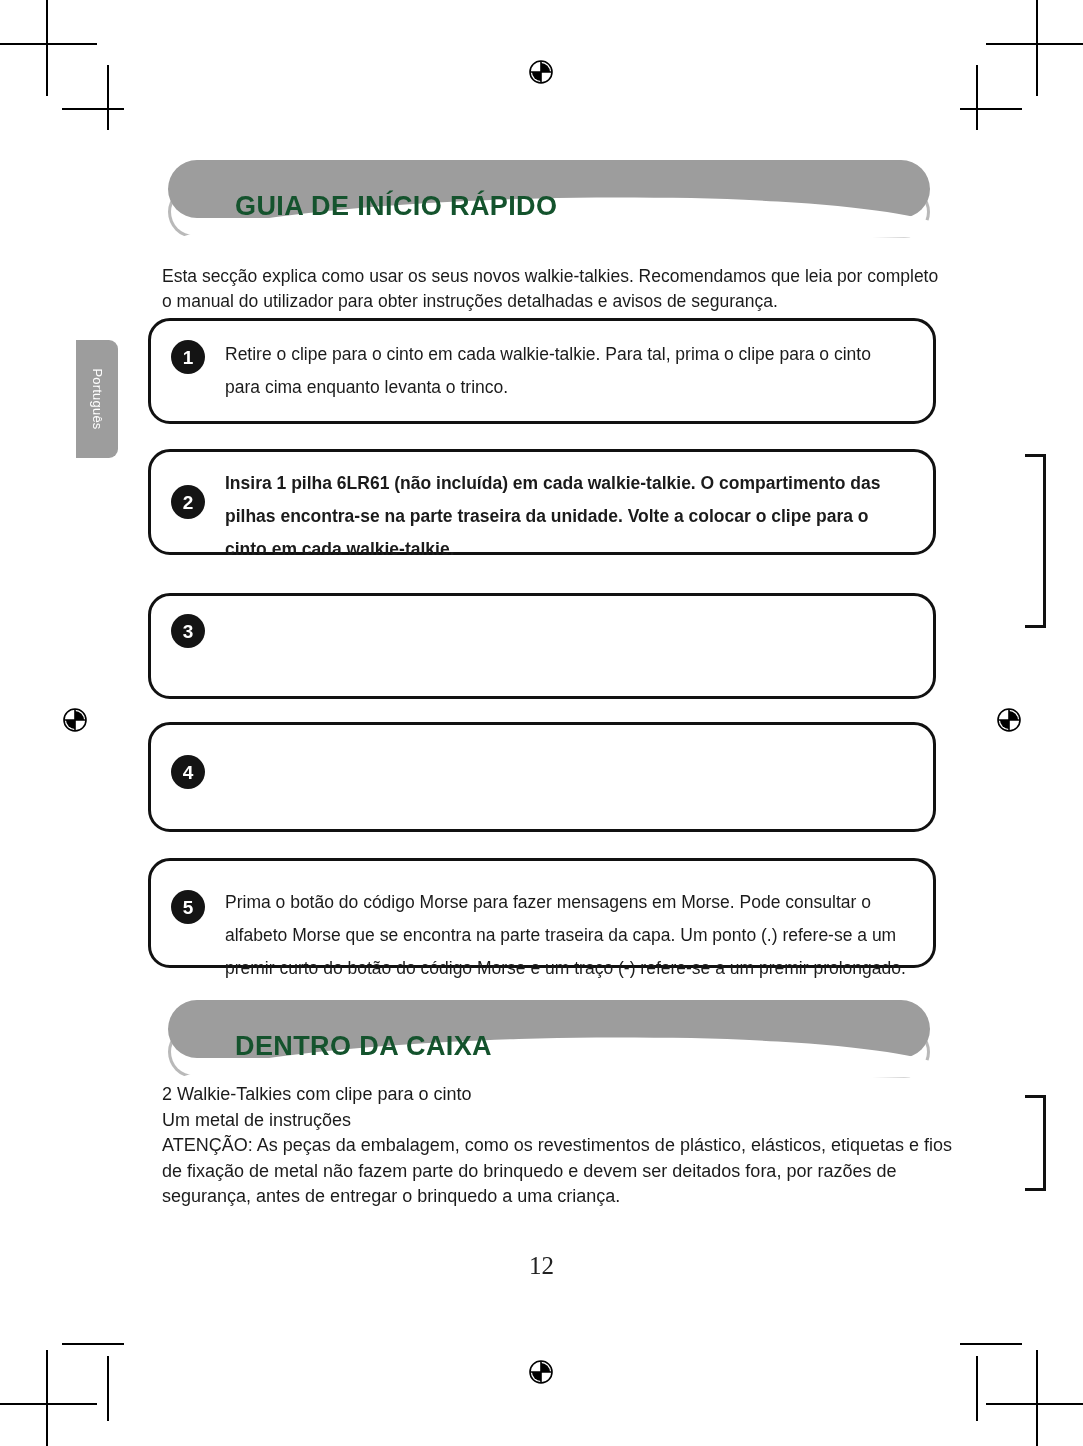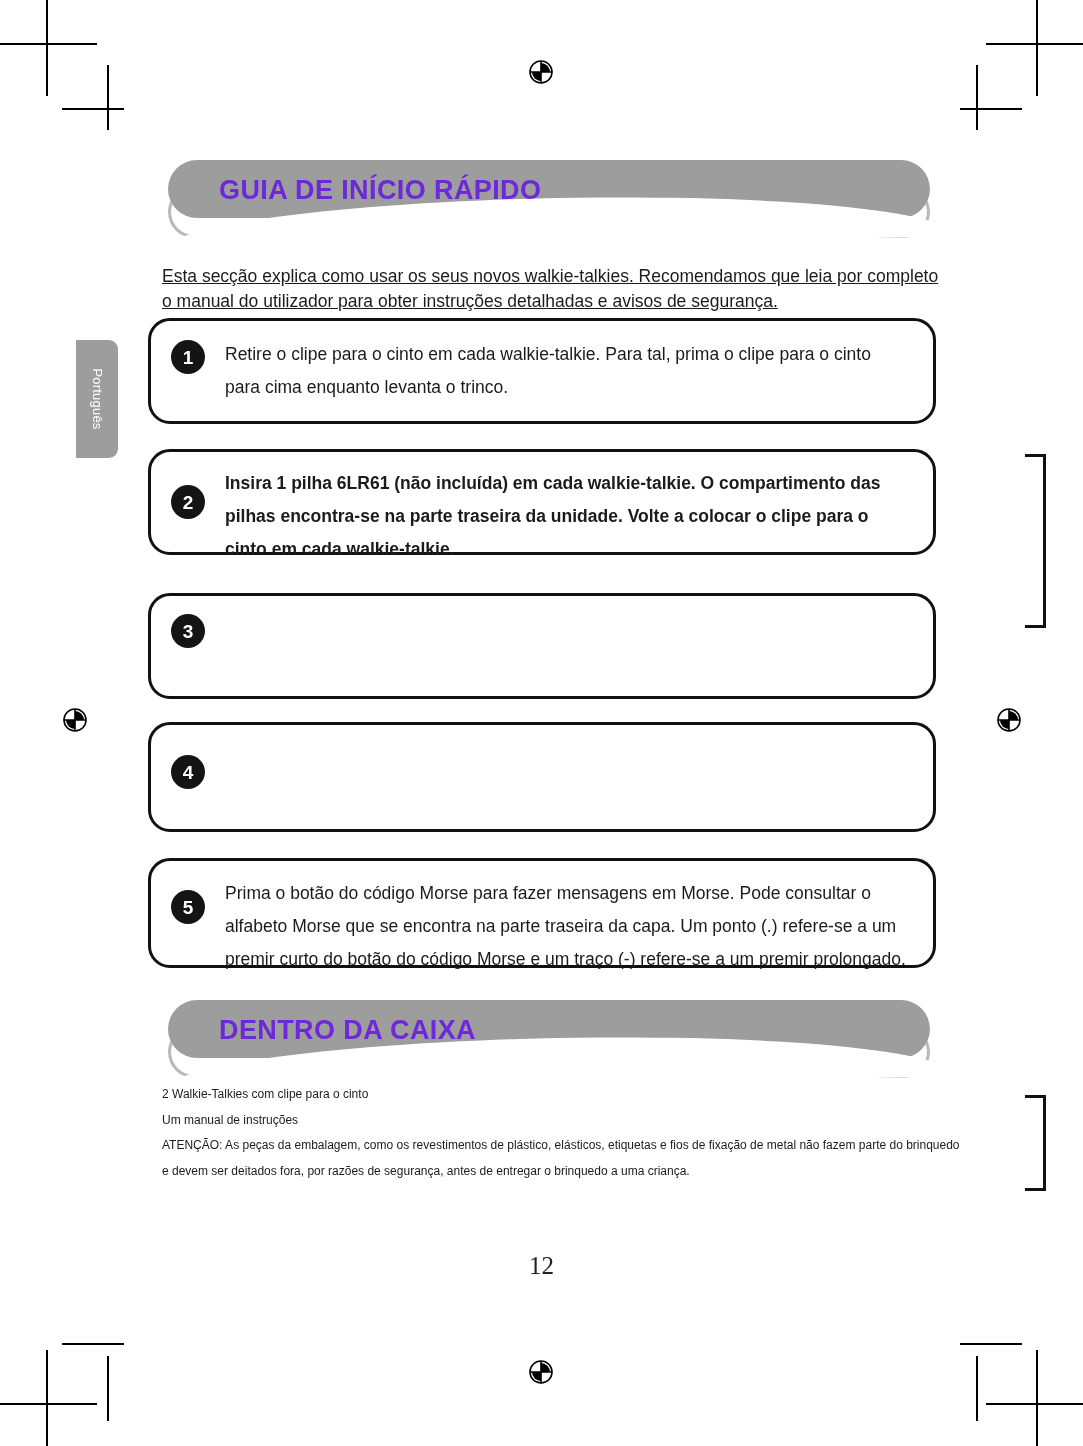--- a/index.html
+++ b/index.html
@@ -48,30 +48,30 @@
     position:absolute;left:-6px;top:38px;width:104%;height:46px;
     background:#ffffff;border-radius:50%/46px 46px 0 0;
     transform:rotate(-1.1deg);
   }
   .banner .swoosh2{
     position:absolute;left:2px;top:46px;width:99%;height:40px;
     background:#c2c2c2;border-radius:50%/40px 40px 0 0;
     transform:rotate(-1.1deg);z-index:-1;
   }
   .banner h2{
-    position:absolute;left:50px;top:0;height:58px;margin:1px;
+    position:absolute;left:50px;top:0;height:58px;margin:17px;
     display:flex;align-items:center;
-    color:#6d28d9;font-size:27px;font-weight:bold;letter-spacing:.4px;
+    color:#14532d;font-size:27px;font-weight:bold;letter-spacing:.4px;
     z-index:3;
   }
 
   
   .intro{
     position:absolute;left:162px;top:246px;width:790px;
-    font-size:17.5px;line-height:25px;text-decoration:underline;
+    font-size:17.5px;line-height:25px;
   }
 
   
   .step{
     position:absolute;left:148px;width:788px;
     border:3px solid #111;border-radius:22px;box-sizing:border-box;
     background:#fff;
   }
   .badge{
     position:absolute;left:20px;width:34px;height:34px;border-radius:50%;
@@ -79,21 +79,21 @@
     display:flex;align-items:center;justify-content:center;line-height:1;
   }
   .step-text{
     position:absolute;left:74px;right:26px;
     font-size:17.5px;line-height:33px;
   }
 
   
   .box-list{
     position:absolute;left:162px;top:1082px;width:800px;
-    font-size:12px;line-height:25.5px;
+    font-size:18px;line-height:25.5px;
   }
 
   
   .folio{
     position:absolute;left:0;top:1252px;width:1083px;text-align:center;
     font-family:"Liberation Serif","DejaVu Serif",serif;
     font-size:25px;color:#222;
   }
 </style>
 </head>
@@ -177,30 +177,30 @@
 <div class="step" style="top:593px;height:106px;">
   <div class="badge" style="top:18px;">3</div>
 </div>
 
 <div class="step" style="top:722px;height:110px;">
   <div class="badge" style="top:30px;">4</div>
 </div>
 
 <div class="step" style="top:858px;height:110px;">
   <div class="badge" style="top:29px;">5</div>
-  <div class="step-text" style="top:16px;">Prima o botão do código Morse para fazer mensagens em Morse. Pode consultar o alfabeto Morse que se encontra na parte traseira da capa. Um ponto (.) refere-se a um premir curto do botão do código Morse e um traço (-) refere-se a um premir prolongado.</div>
+  <div class="step-text" style="top:25px;">Prima o botão do código Morse para fazer mensagens em Morse. Pode consultar o alfabeto Morse que se encontra na parte traseira da capa. Um ponto (.) refere-se a um premir curto do botão do código Morse e um traço (-) refere-se a um premir prolongado.</div>
 </div>
 
 <div class="banner" style="top:1000px;">
   <div class="tail"></div>
   <div class="plate"></div>
   <div class="swoosh2"></div>
   <div class="swoosh"></div>
   <h2>DENTRO DA CAIXA</h2>
 </div>
 
 <div class="box-list">
   <div>2 Walkie-Talkies com clipe para o cinto</div>
-  <div>Um manual de instruções</div>
+  <div>Um metal de instruções</div>
   <div>ATENÇÃO: As peças da embalagem, como os revestimentos de plástico, elásticos, etiquetas e fios de fixação de metal não fazem parte do brinquedo e devem ser deitados fora, por razões de segurança, antes de entregar o brinquedo a uma criança.</div>
 </div>
 
 <div class="folio">12</div>
 
 </body></html>

